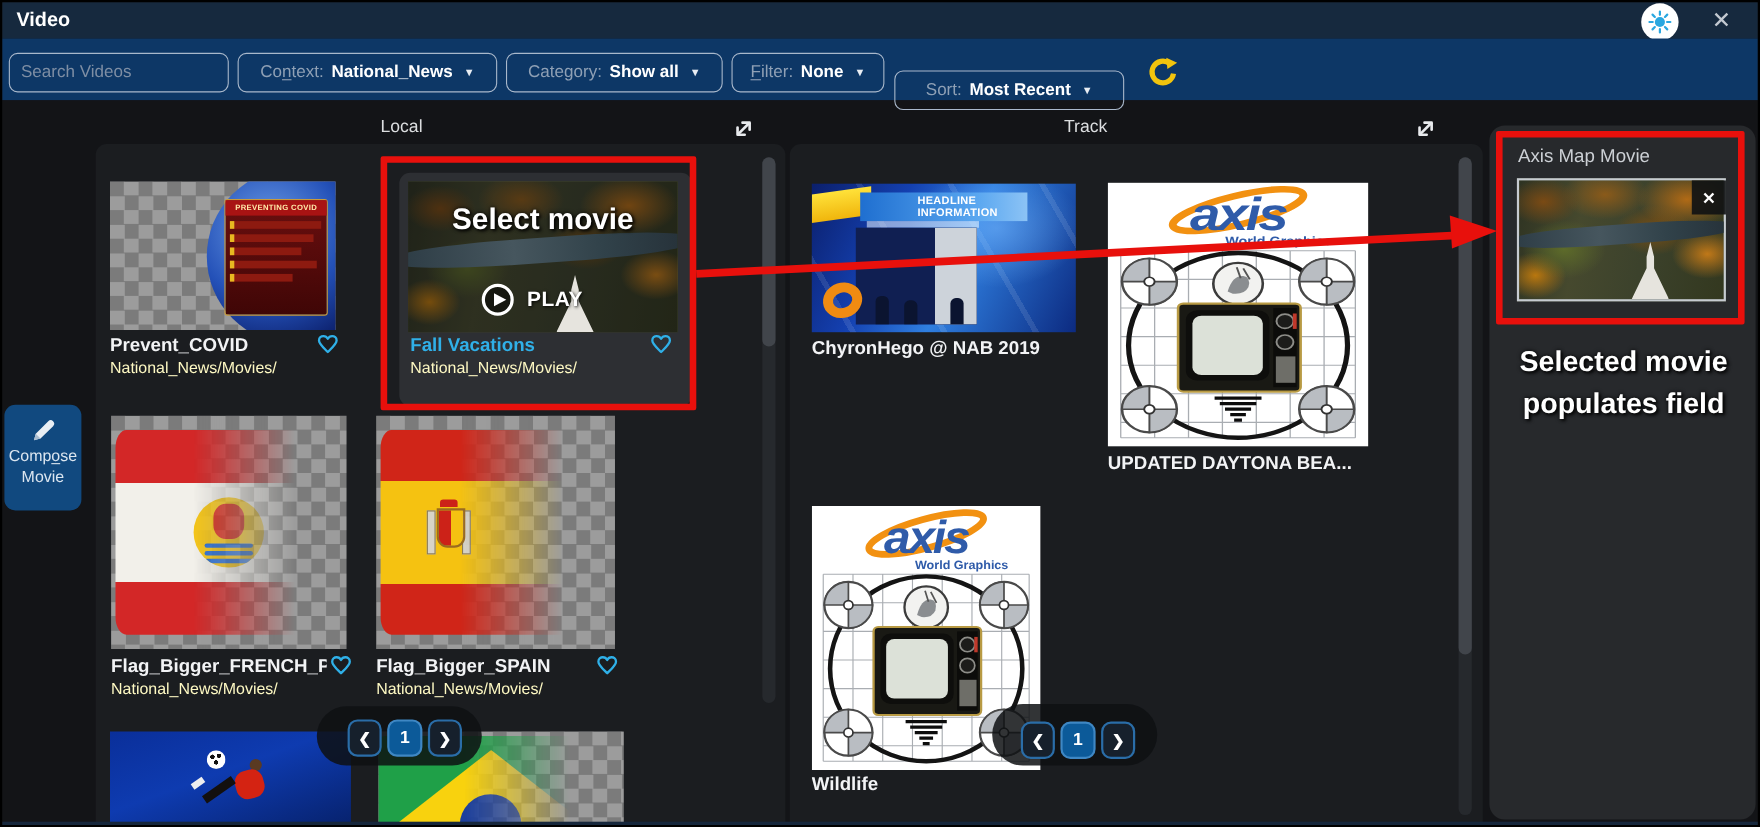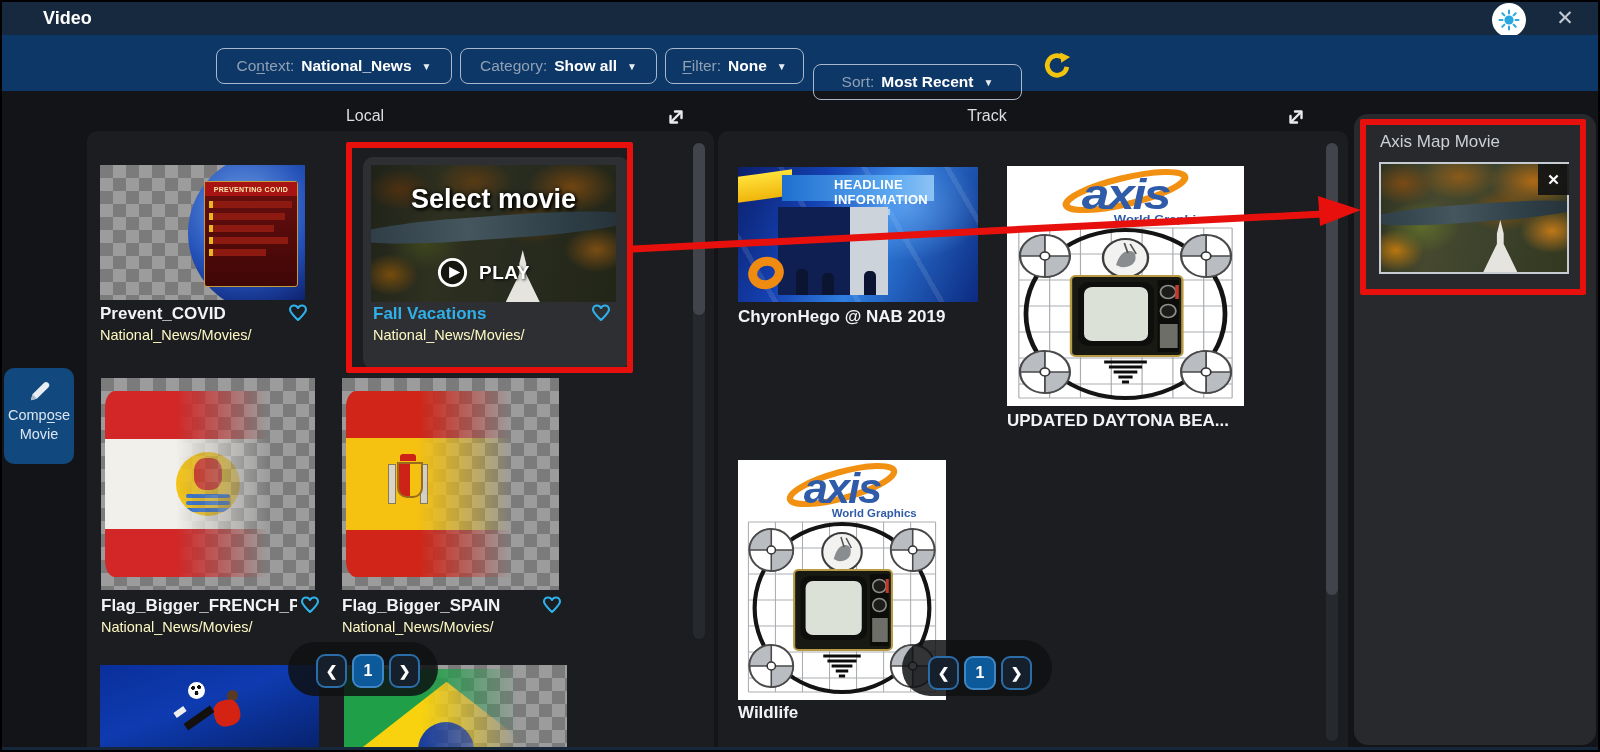--- a/index.html
+++ b/index.html
@@ -1,21 +1,21 @@
 <!DOCTYPE html>
 <html><head>
 <meta charset="utf-8">
 <style>
   html,body{margin:0;padding:0;background:#000;}
   .app{position:relative;width:1600px;height:752px;background:#131417;overflow:hidden;
        font-family:"Liberation Sans",sans-serif;border:2px solid #000;box-sizing:border-box;}
   .abs{position:absolute;}
   
   .titlebar{left:0;top:0;width:100%;height:33px;background:#16293e;}
-  .win-title{left:13px;top:6px;font-size:18px;font-weight:bold;color:#fff;margin-left:28px;}
+  .win-title{left:13px;top:6px;font-size:18px;font-weight:bold;color:#fff;}
   .sun-btn{left:1490px;top:1px;width:34px;height:34px;border-radius:50%;background:#fff;
            display:flex;align-items:center;justify-content:center;cursor:pointer;}
   .win-close{left:1548px;top:2px;width:30px;height:28px;color:#c3c9d1;font-size:21px;
              display:flex;align-items:center;justify-content:center;cursor:pointer;}
   .toolbar{left:0;top:33px;width:100%;height:56px;background:#0d3766;}
   .search{left:6px;top:46px;width:200px;height:36px;background:transparent;
           border:1.5px solid #a9b8cb;border-radius:8px;color:#dfe6ee;font-size:15.5px;
           padding:0 10px;box-sizing:border-box;font-family:"Liberation Sans",sans-serif;}
   .search::placeholder{color:#7e8ea4;}
   .dd{height:36px;border:1.5px solid #a9b8cb;border-radius:8px;display:flex;align-items:center;
@@ -79,21 +79,21 @@
       mask-image:linear-gradient(90deg,transparent 0 35%,#000 78%);}
   
   .chyron{background:
       radial-gradient(130px 90px at 70% 30%,rgba(120,185,255,.55),transparent 60%),
       repeating-linear-gradient(60deg,transparent 0 30px,rgba(255,255,255,.10) 30px 35px,transparent 35px 72px),
       linear-gradient(115deg,#0b1f6b 0%,#1440b0 30%,#2f7fe0 55%,#0c2a80 100%);}
   .chy-wedge{position:absolute;left:0;top:6px;width:54px;height:26px;
       background:linear-gradient(#ffe23a,#f0b50c);transform:skewY(-8deg);}
   .chy-banner{position:absolute;left:44px;top:8px;width:152px;height:26px;
       background:linear-gradient(90deg,#1f6fd0,#5aa7f0 70%,#8cc3f5);padding:2px 0 0 6px;box-sizing:border-box;}
-  .chy-b1{font-size:13px;font-weight:bold;color:#fff;letter-spacing:.3px;padding-left:46px;}
+  .chy-b1{font-size:10px;font-weight:bold;color:#fff;letter-spacing:.3px;padding-left:46px;}
   .chy-b2{margin-top:2px;width:70%;height:6px;background:rgba(235,245,255,.55);}
   .chy-inset{position:absolute;left:40px;top:40px;width:110px;height:88px;background:#101f52;overflow:hidden;}
   .chy-wall{position:absolute;right:0;top:0;width:38px;height:100%;background:#cdd3da;}
   .chy-person{position:absolute;bottom:0;width:12px;height:26px;background:#0b1430;border-radius:5px 5px 0 0;}
   .chy-ring{position:absolute;left:10px;top:90px;width:36px;height:32px;border:9px solid #f08b12;
       border-radius:50%;box-sizing:border-box;transform:rotate(-18deg);}
   
   .soccer{background:linear-gradient(160deg,#0a2f9a,#0e3bb0 45%,#07226e);}
   .ball{position:absolute;left:40%;top:20%;width:17px;height:17px;border-radius:50%;
       background:radial-gradient(circle at 30% 35%,#111 12%,transparent 13%),
@@ -198,20 +198,21 @@
       <g stroke="#2aa7e0" stroke-width="2" stroke-linecap="round">
         <path d="M11 1.5 V4.5 M11 17.5 V20.5 M1.5 11 H4.5 M17.5 11 H20.5 M4.3 4.3 L6.4 6.4 M15.6 15.6 L17.7 17.7 M17.7 4.3 L15.6 6.4 M6.4 15.6 L4.3 17.7"></path>
       </g>
     </svg>
   </div>
   <div class="abs win-close">
     <span>✕</span>
   </div>
 
   <div class="abs toolbar"></div>
+  <input class="abs search" type="text" placeholder="Search Videos" style="">
   <div class="abs dd" style="left:214px;top:46px;width:236px;">
     <span><span>Co</span><u>n</u><span>text:</span></span>
     <b>National_News</b>
     <span class="arr">▼</span>
   </div>
   <div class="abs dd" style="left:458px;top:46px;width:197px;">
     <span>Category:</span>
     <b>Show all</b>
     <span class="arr">▼</span>
   </div>
@@ -386,20 +387,24 @@
   <div class="abs pg-btn pg-chev" style="left:999px;top:654px;">
     <span>❯</span>
   </div>
 
   <div class="abs right-panel" style="left:1352px;top:112px;width:242px;height:631px;"></div>
   <div class="abs field-label" style="left:1378px;top:130px;">Axis Map Movie</div>
   <div class="abs thumb autumn" style="left:1377px;top:160px;width:190px;height:112px;border:2px solid #c6cbd1;box-sizing:border-box;"></div>
   <div class="abs thumb-close" style="left:1536px;top:162px;width:31px;height:31px;">
     <span>✕</span>
   </div>
+  <div class="abs annot" style="left:1358px;top:307px;width:232px;font-size:26px;line-height:38px;">
+    <div>Selected movie</div>
+    <div>populates field</div>
+  </div>
 
   <div class="abs compose" style="left:2px;top:366px;width:70px;height:96px;">
     <svg width="26" height="26" viewBox="0 0 24 24">
       <path d="M4.5 21.5 L6 16 L16.5 5.5 A2.9 2.9 0 0 1 20.6 9.6 L10 20 Z" fill="#e9eef4"></path>
       <path d="M4.5 21.5 L6 16 L10 20 Z" fill="#a9bccf"></path>
     </svg>
     <div class="txt">
       <div><span>Comp</span><u>o</u><span>se</span></div>
       <div>Movie</div>
     </div>

